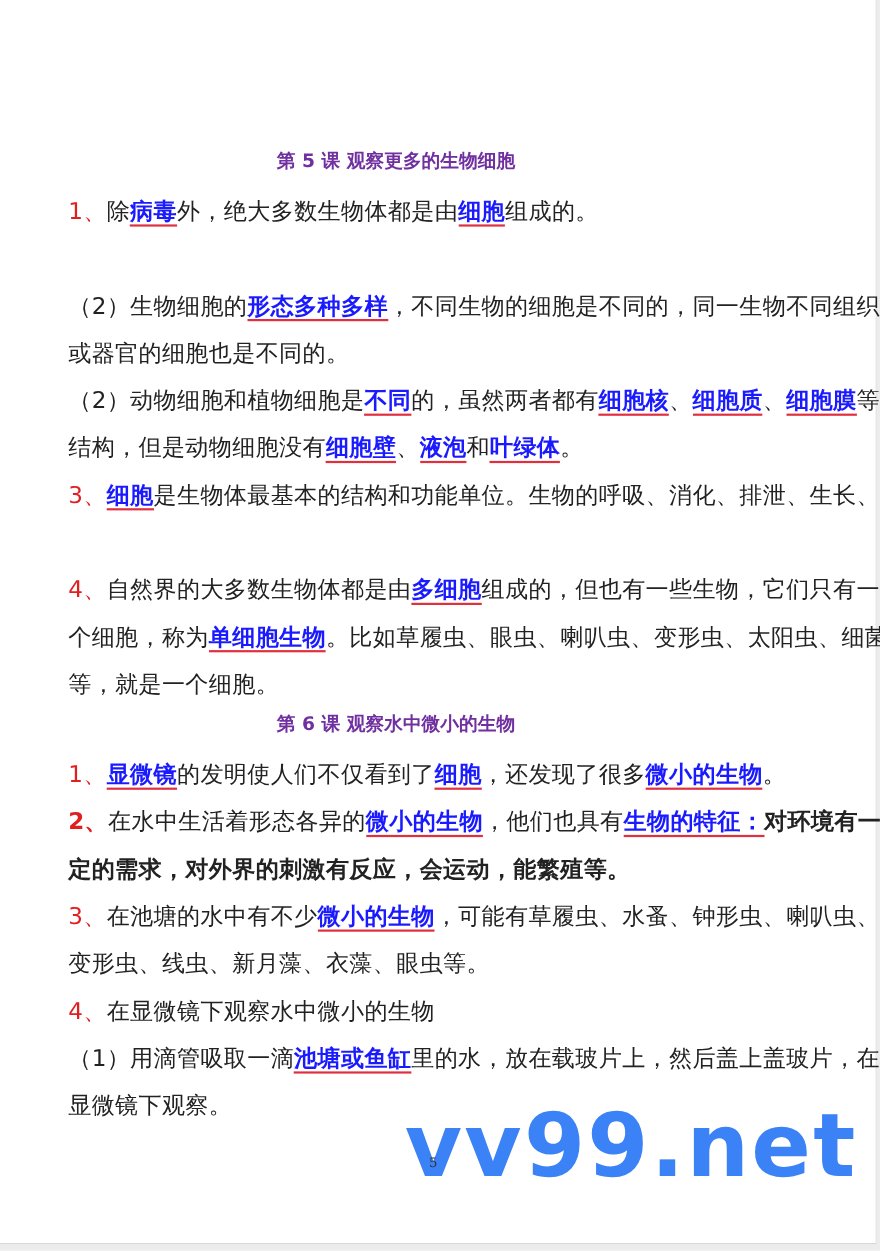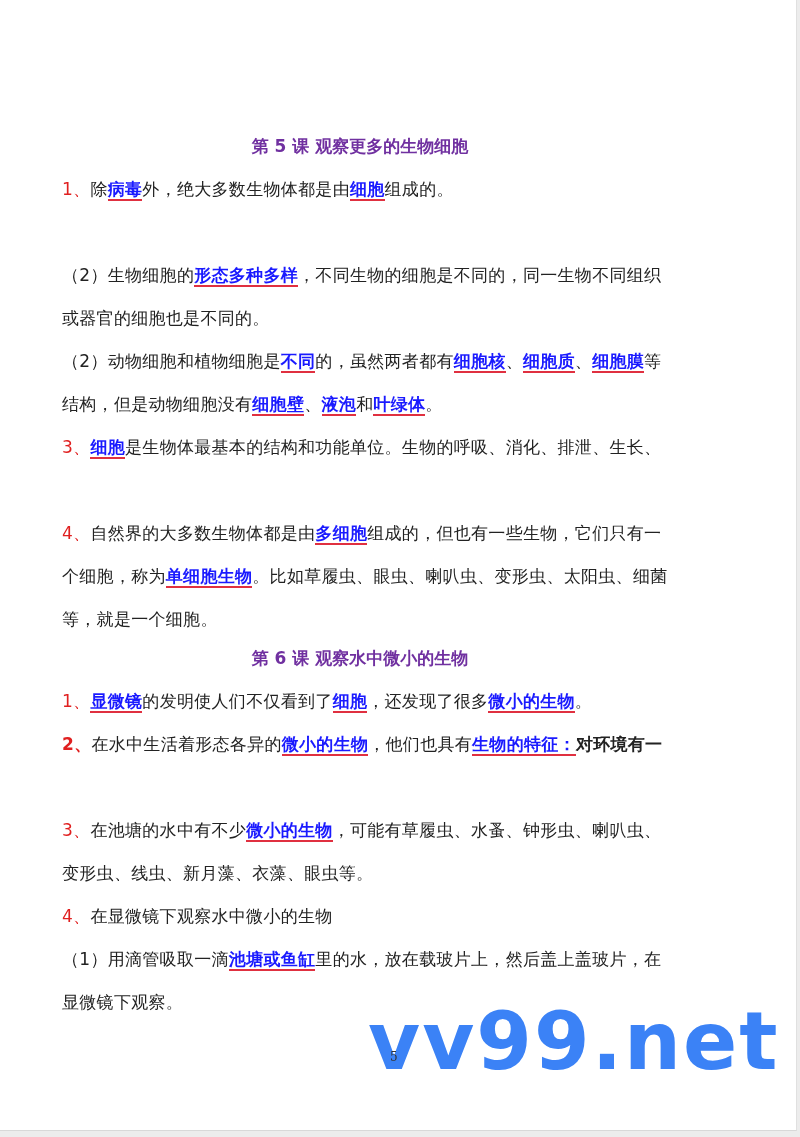--- a/index.html
+++ b/index.html
@@ -2,21 +2,21 @@
 <html><head>
 <meta charset="utf-8">
 <style>
   html, body { margin:0; padding:0; }
   body { width:800px; height:1137px; background:#ececec; position:relative; overflow:hidden;
          font-family:"DejaVu Sans", sans-serif; }
   .page { position:absolute; left:0; top:0; width:796px; height:1130px; background:#fff;
           border-right:1px solid #e0e0e0; border-bottom:1px solid #d8d8d8; }
   .heading { position:absolute; left:0; width:720px; text-align:center; color:#7030a0;
              font-weight:bold; font-size:17px; }
-  .line { position:absolute; left:62px; font-size:17px; color:#222; white-space:nowrap; letter-spacing:0.3px; }
+  .line { position:absolute; left:62px; font-size:21px; color:#222; white-space:nowrap; letter-spacing:0.3px; }
   .num { color:#e02020; }
   .num.bold { font-weight:bold; }
   .kw { color:#1a1aff; font-weight:bold; border-bottom:2px solid #e03040; padding-bottom:0px; }
   .bold { font-weight:bold; }
   .watermark { position:absolute; left:368px; top:995px; font-size:80px; font-weight:bold;
                color:#3b82f6; font-family:"DejaVu Sans", sans-serif; letter-spacing:2px; }
   .pagenum { position:absolute; left:390px; top:1050px; font-size:12px; color:#333;
              font-family:"DejaVu Serif", serif; }
 </style>
 </head>
@@ -57,20 +57,21 @@
 
   <div class="heading" style="top:647px">第 6 课  观察水中微小的生物</div>
 
   <div class="line" style="top:690px">
     <span class="num">1、</span><span class="kw">显微镜</span><span>的发明使人们不仅看到了</span><span class="kw">细胞</span><span>，还发现了很多</span><span class="kw">微小的生物</span><span>。</span>
   </div>
 
   <div class="line" style="top:733px">
     <span class="num bold">2、</span><span>在水中生活着形态各异的</span><span class="kw">微小的生物</span><span>，他们也具有</span><span class="kw">生物的特征：</span><span class="bold">对环境有一</span>
   </div>
+  <div class="line bold" style="top:776px">定的需求，对外界的刺激有反应，会运动，能繁殖等。</div>
 
   <div class="line" style="top:819px">
     <span class="num">3、</span><span>在池塘的水中有不少</span><span class="kw">微小的生物</span><span>，可能有草履虫、水蚤、钟形虫、喇叭虫、</span>
   </div>
   <div class="line" style="top:862px">变形虫、线虫、新月藻、衣藻、眼虫等。</div>
 
   <div class="line" style="top:905px">
     <span class="num">4、</span><span>在显微镜下观察水中微小的生物</span>
   </div>
 

